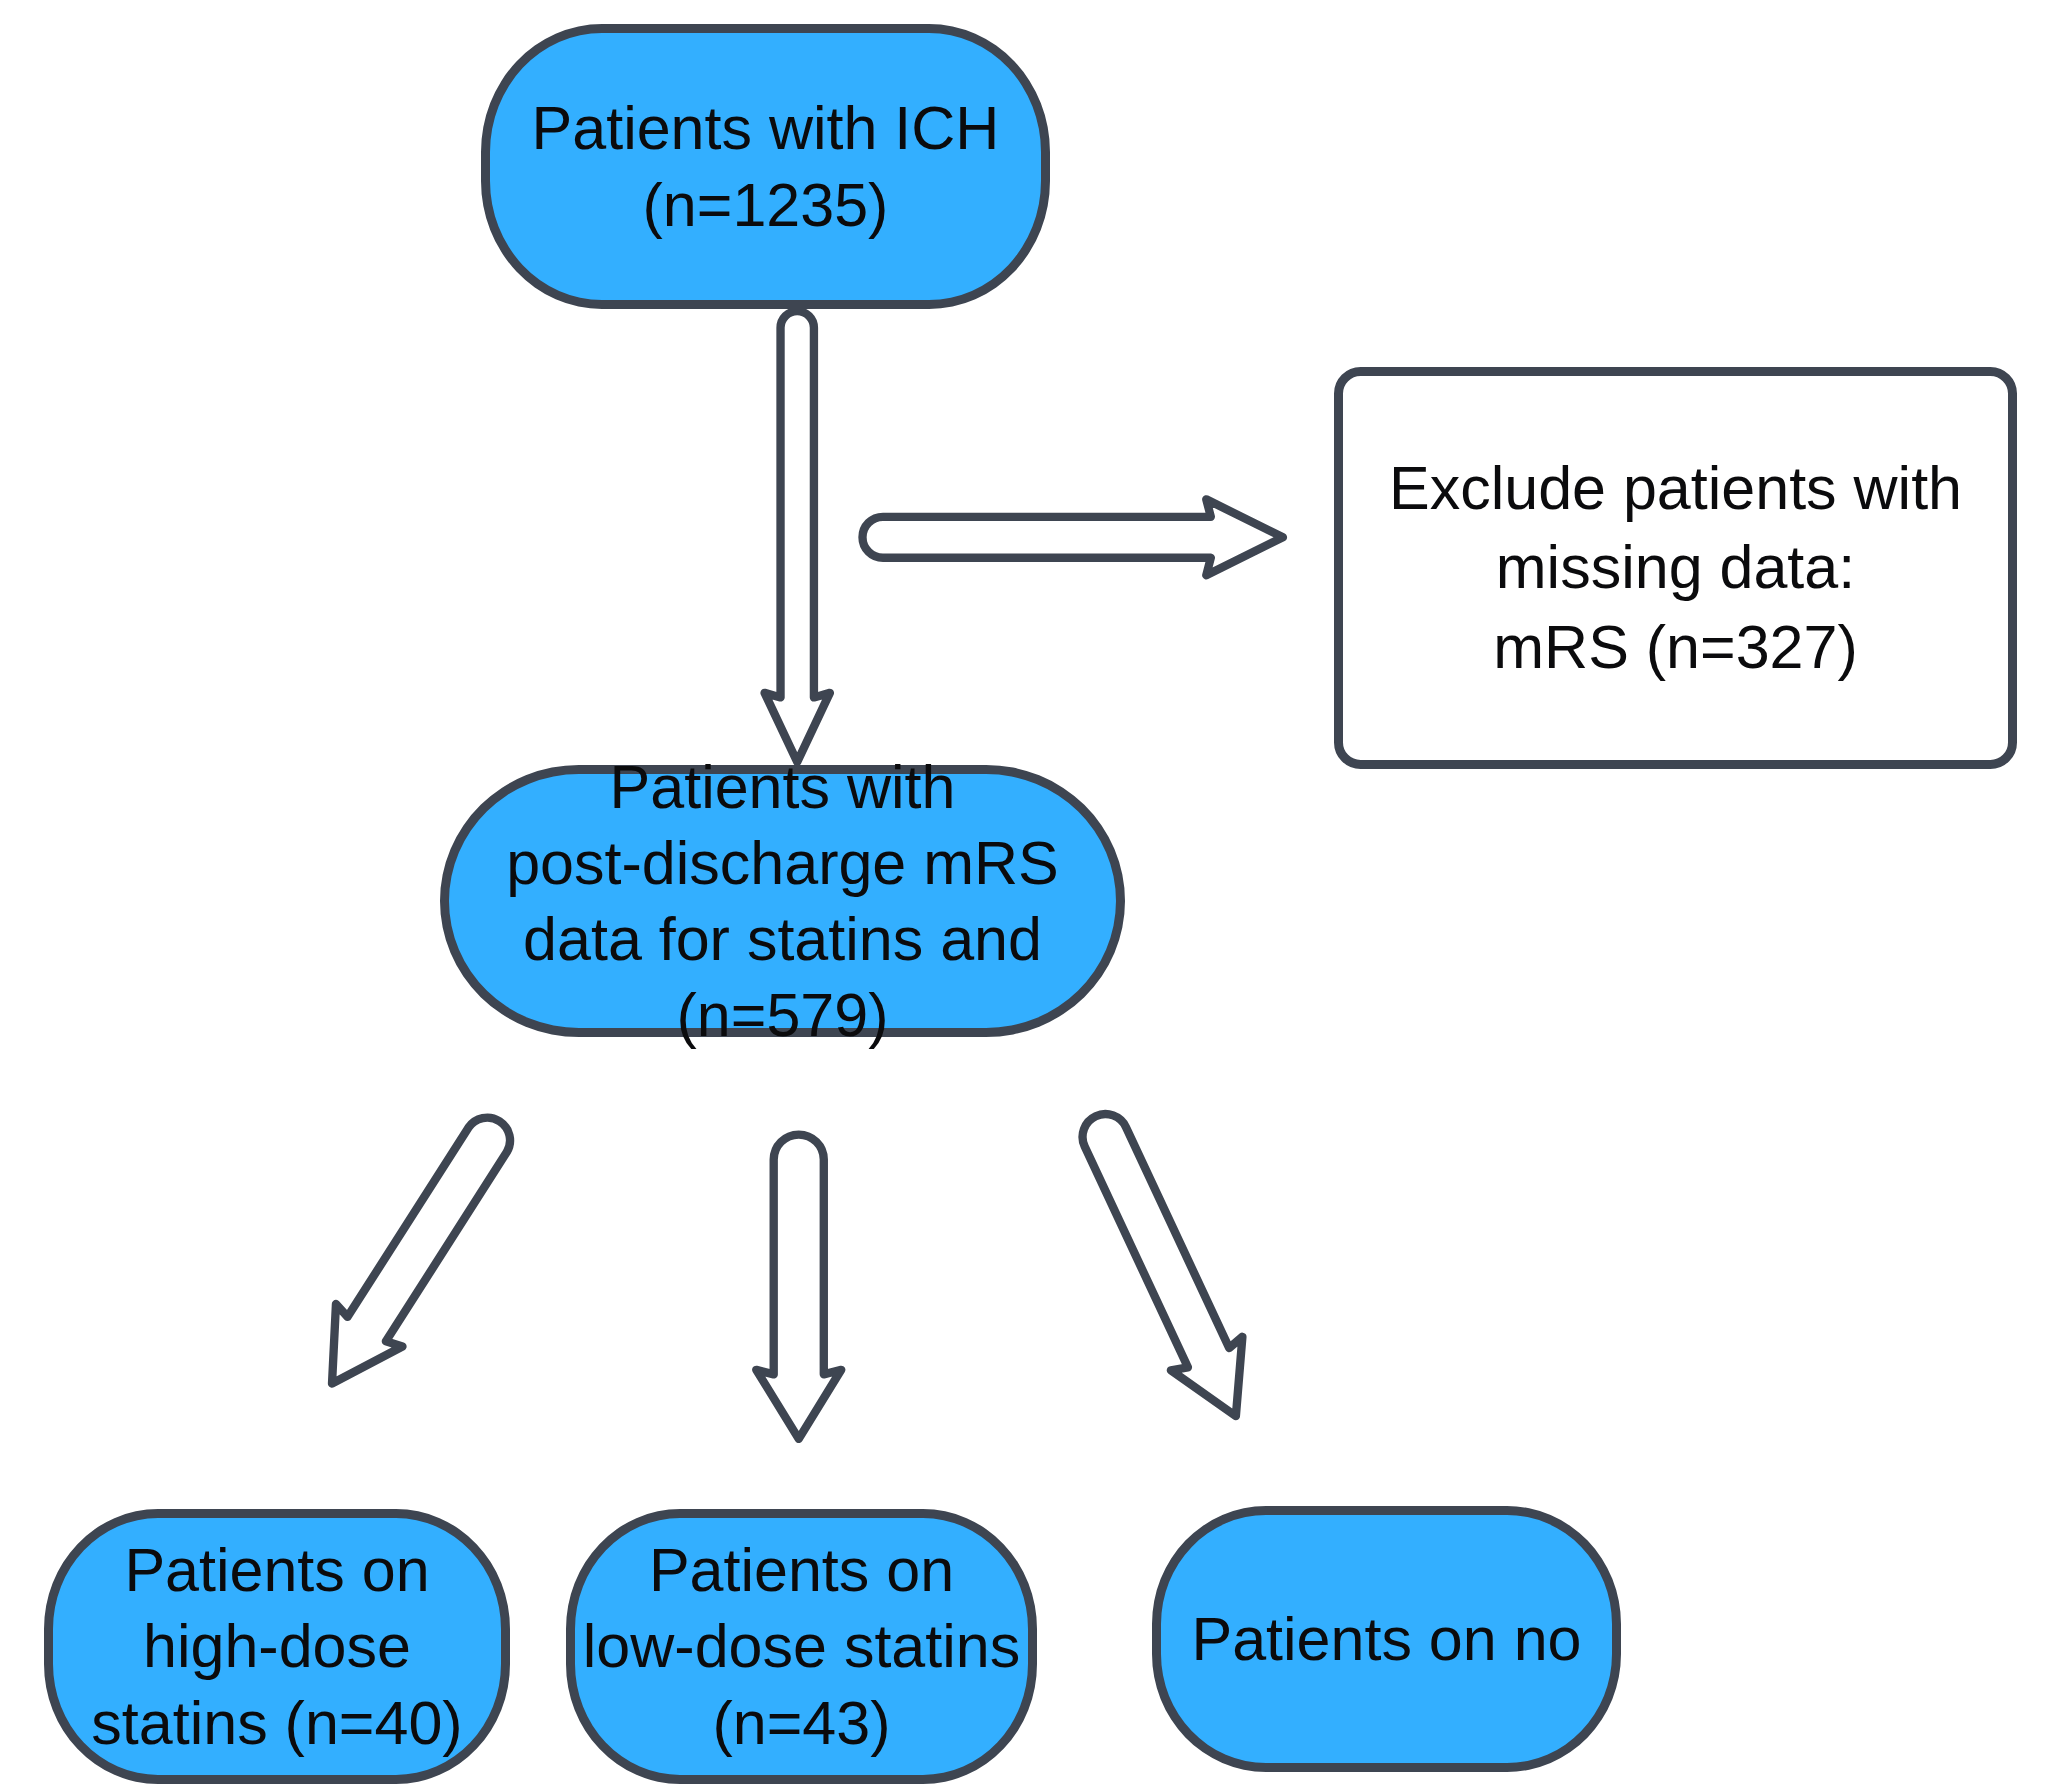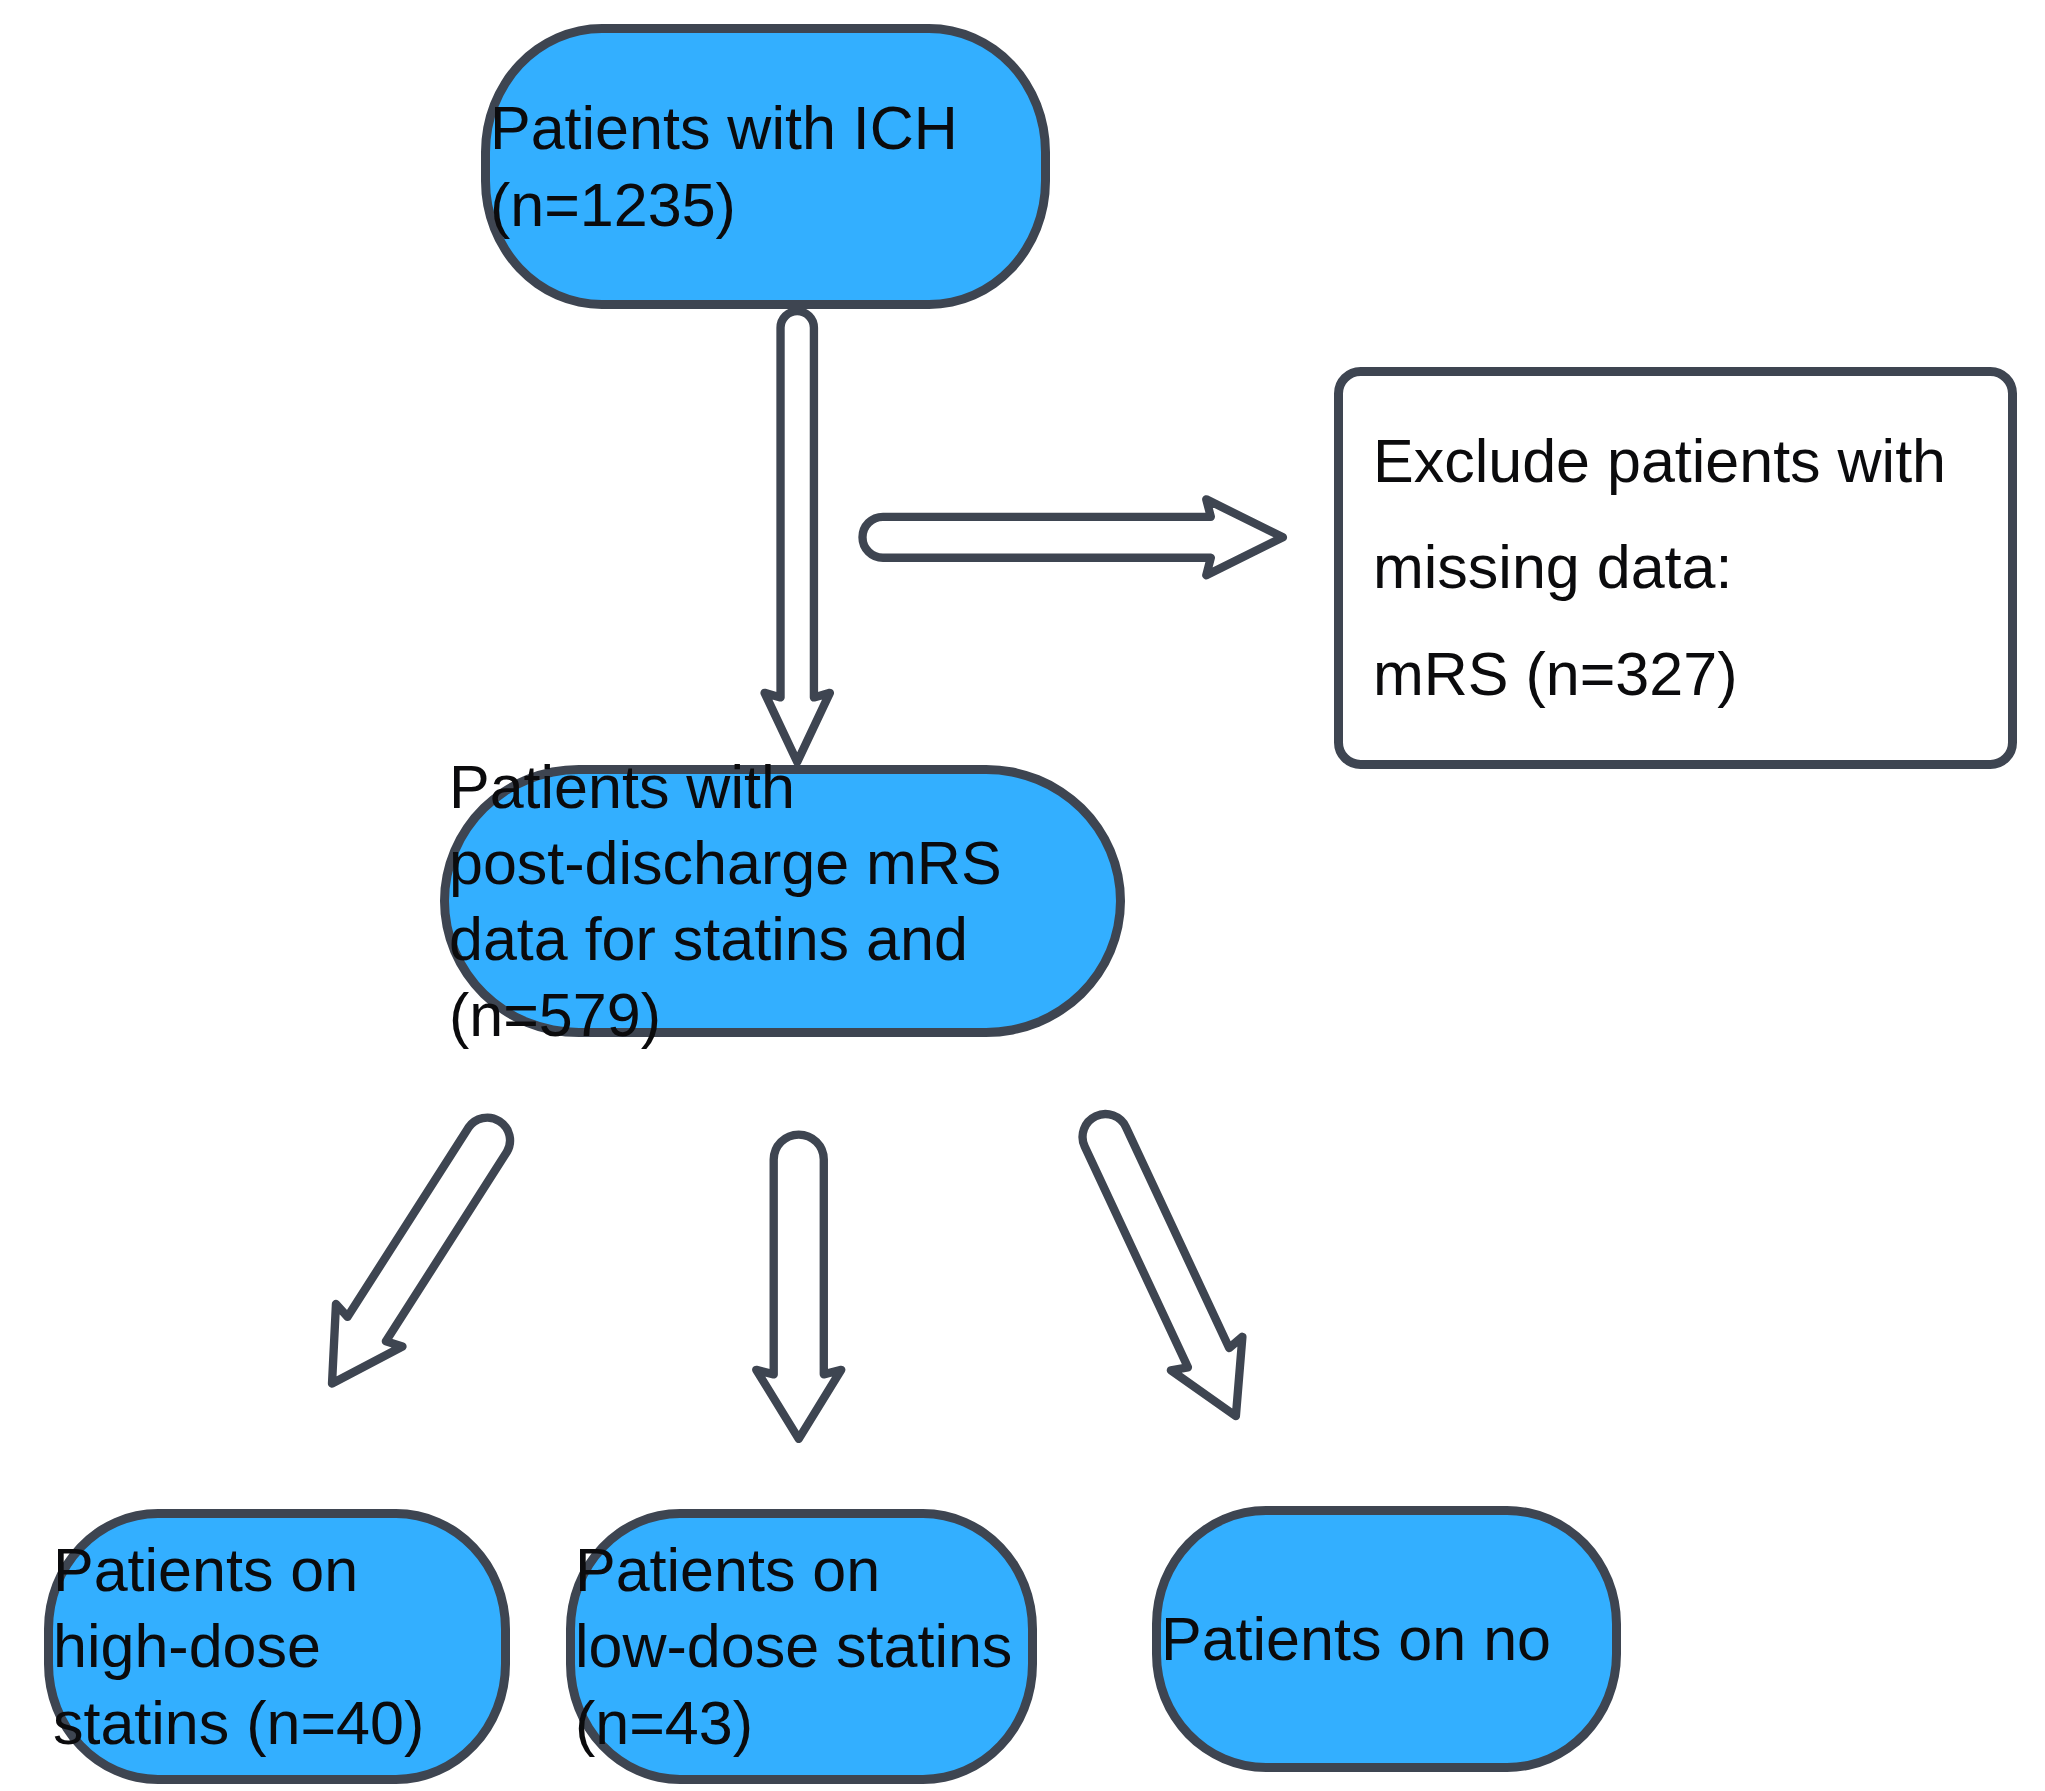--- a/index.html
+++ b/index.html
@@ -15,30 +15,30 @@
     background:var(--background);
     font-family:"Liberation Sans", sans-serif;
     color:var(--text);
     overflow:hidden;
   }
   #arrows{position:absolute;left:0;top:0;width:2046px;height:1791px;}
   #arrows path{fill:#ffffff;stroke:var(--node-stroke);stroke-width:11;stroke-linejoin:round;stroke-linecap:round;}
   .node{
     position:absolute;
     box-sizing:border-box;
-    display:flex;flex-direction:column;justify-content:center;align-items:flex-start;
+    display:flex;flex-direction:column;justify-content:center;align-items:center;
     border:9px solid var(--node-stroke);
     text-align:center;
     font-size:61px;line-height:1.25;
     white-space:nowrap;
   }
   .node.blue{background:var(--node-fill);}
   .node.white{background:#ffffff;border-radius:26.6px;line-height:1.3;padding:0 30px;}
   #node-ich{left:481px;top:24px;width:569px;height:285px;border-radius:121px / 128px;}
-  #node-exclude{left:1334px;top:367px;width:683px;height:402px;gap:27px;}
+  #node-exclude{left:1334px;top:367px;width:683px;height:402px;}
   #node-statins{left:440px;top:765px;width:685px;height:272px;border-radius:144px / 141px;}
   #node-high{left:44px;top:1509px;width:466px;height:275px;border-radius:114px / 120px;}
   #node-low{left:566px;top:1509px;width:471px;height:275px;border-radius:114px / 120px;}
   #node-no{left:1152px;top:1506px;width:469px;height:266px;border-radius:114px / 118px;}
 </style>
 </head>
 <body>
 
 <div id="canvas">
 

